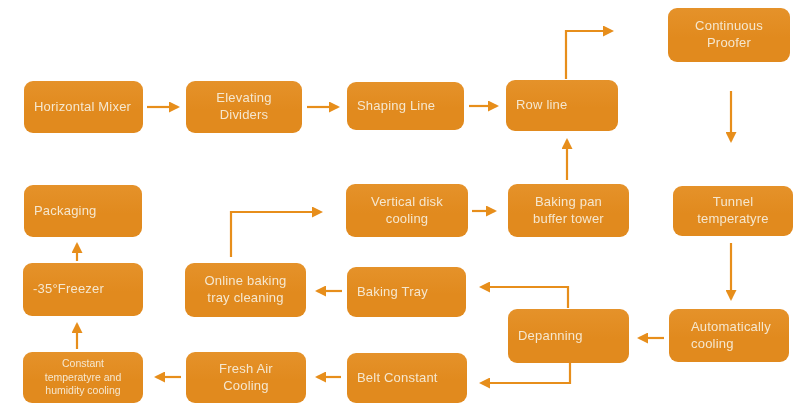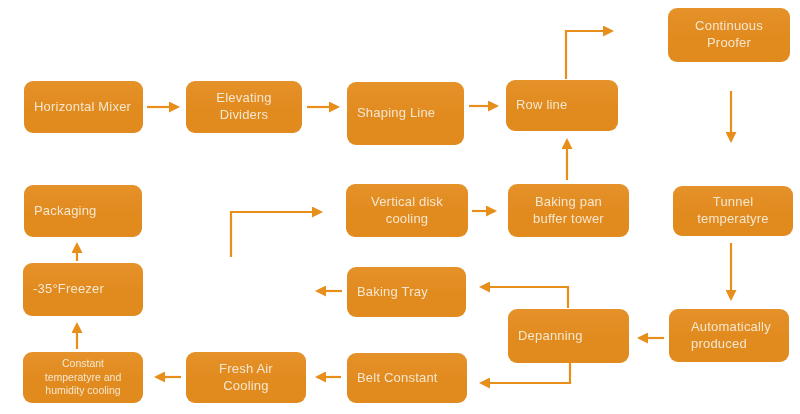--- a/index.html
+++ b/index.html
@@ -89,21 +89,21 @@
   </svg>
 
   <div class="node" style="left:24px;top:81px;width:119px;height:52px">
     <span>Horizontal Mixer</span>
   </div>
 
   <div class="node" style="left:186px;top:81px;width:116px;height:52px">
     <span>Elevating Dividers</span>
   </div>
 
-  <div class="node" style="left:347px;top:82px;width:117px;height:63px">
+  <div class="node" style="left:347px;top:82px;width:117px;height:48px">
     <span>Shaping Line</span>
   </div>
 
   <div class="node" style="left:506px;top:80px;width:112px;height:51px">
     <span>Row line</span>
   </div>
 
   <div class="node" style="left:668px;top:8px;width:122px;height:54px">
     <span>Continuous Proofer</span>
   </div>
@@ -121,31 +121,34 @@
   </div>
 
   <div class="node" style="left:24px;top:185px;width:118px;height:52px">
     <span>Packaging</span>
   </div>
 
   <div class="node" style="left:23px;top:263px;width:120px;height:53px">
     <span>-35°Freezer</span>
   </div>
 
+  <div class="node" style="left:185px;top:263px;width:121px;height:54px">
+    <span>Online baking tray cleaning</span>
+  </div>
 
   <div class="node" style="left:347px;top:267px;width:119px;height:50px">
     <span>Baking Tray</span>
   </div>
 
   <div class="node" style="left:508px;top:309px;width:121px;height:54px">
     <span>Depanning</span>
   </div>
 
   <div class="node align-left" style="left:669px;top:309px;width:120px;height:53px">
-    <span>Automatically produced</span>
+    <span>Automatically cooling</span>
   </div>
 
   <div class="node" style="left:347px;top:353px;width:120px;height:50px">
     <span>Belt Constant</span>
   </div>
 
   <div class="node" style="left:186px;top:352px;width:120px;height:51px">
     <span>Fresh Air Cooling</span>
   </div>
 

